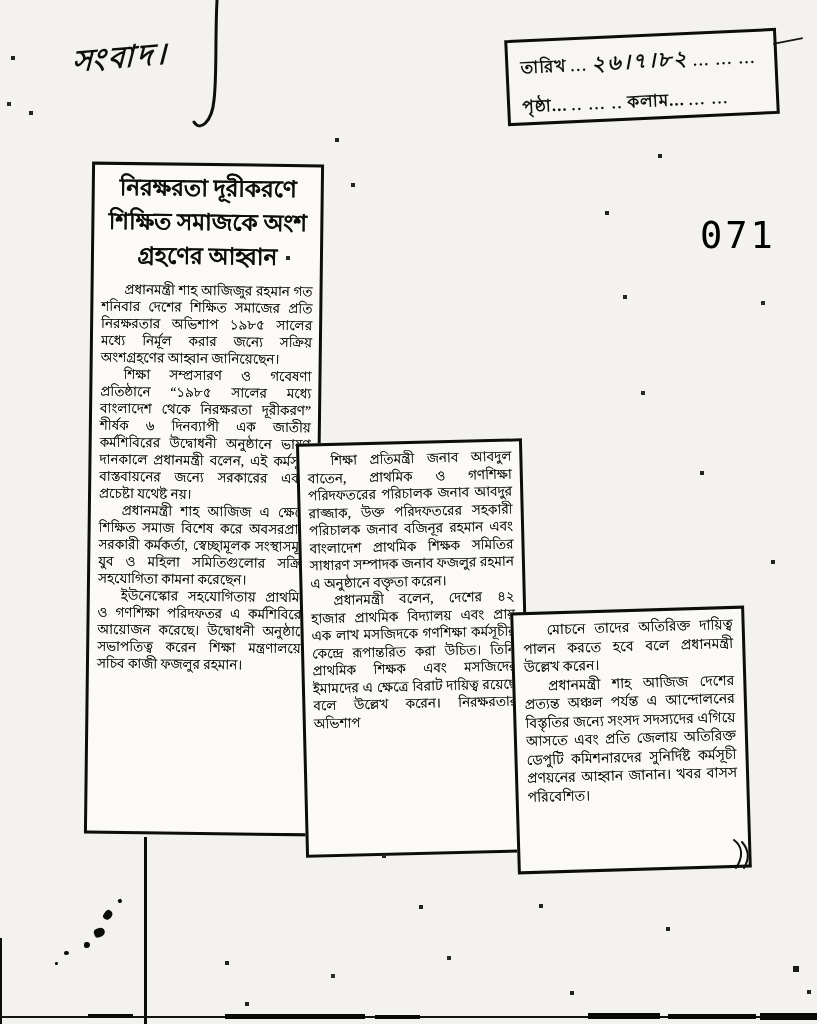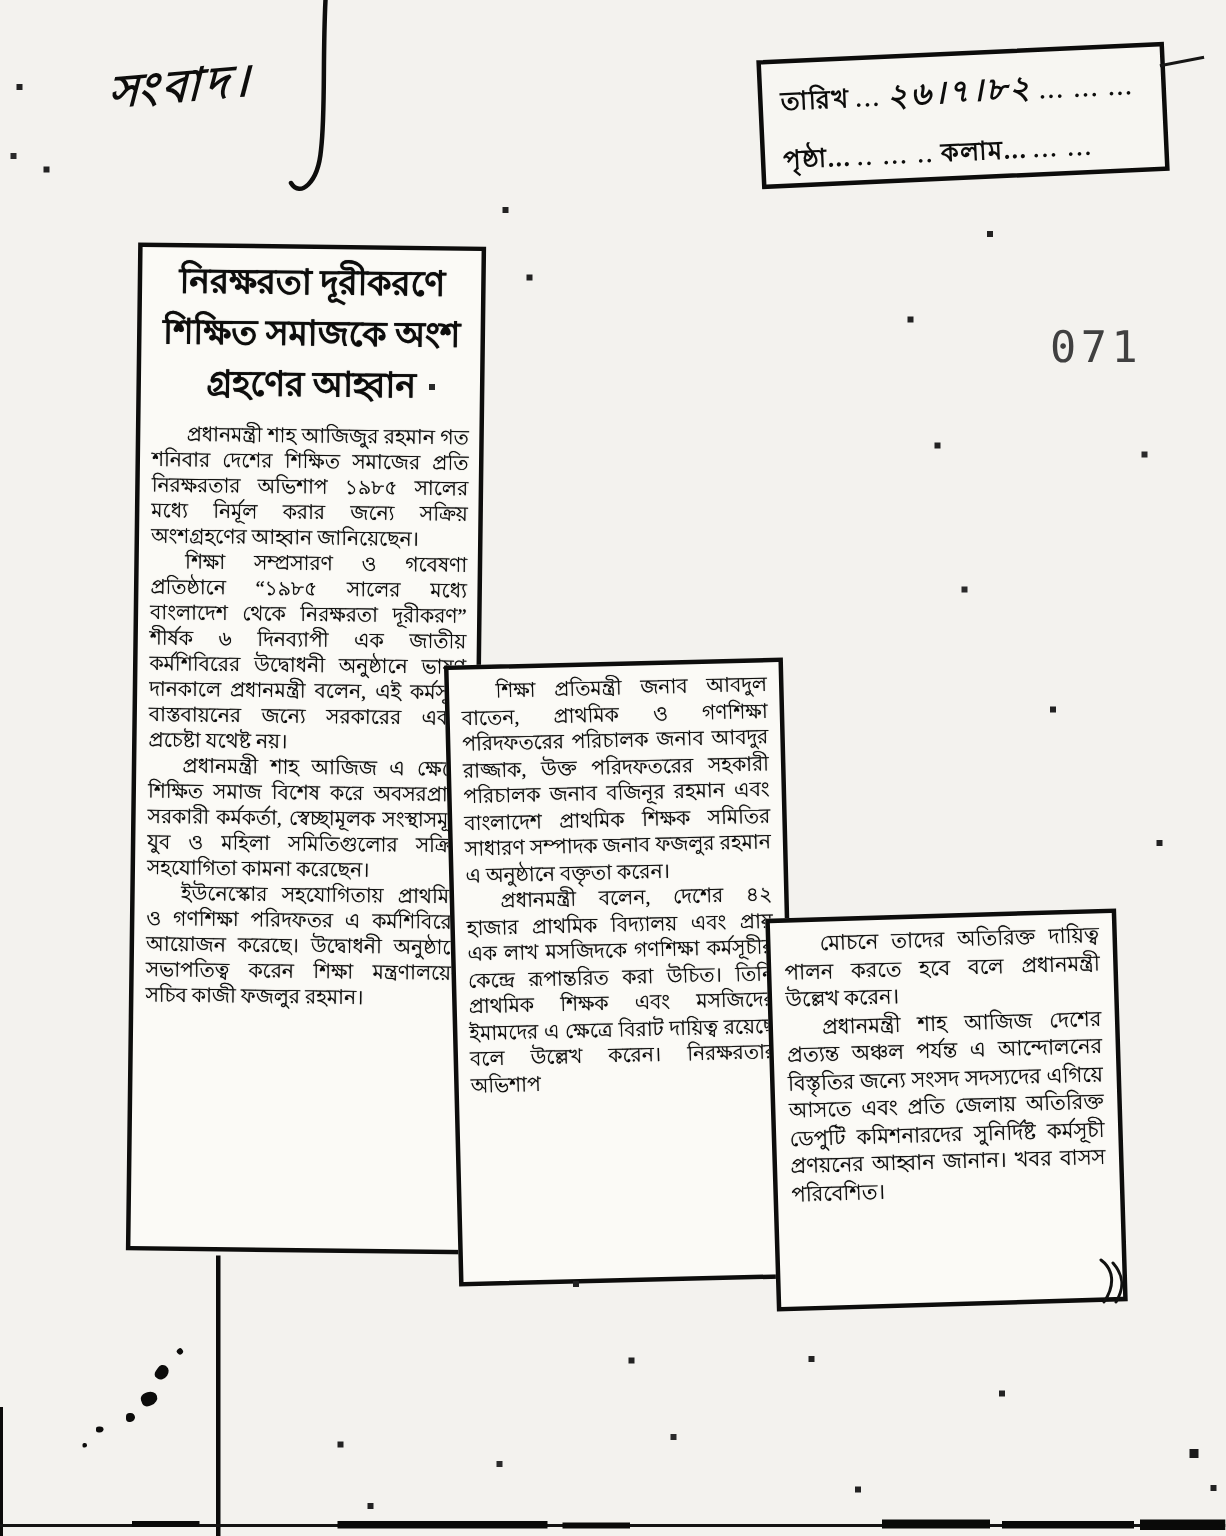--- a/index.html
+++ b/index.html
@@ -35,21 +35,21 @@
     font-size:21px;letter-spacing:2px;transform:rotate(-1deg);
   }
   .overshoot{
     position:absolute;left:773px;top:40px;width:30px;height:2px;background:#161615;
     transform:rotate(-11deg);
   }
   
   .stamp-number{
     position:absolute;left:700px;top:214px;
     font-family:"DejaVu Sans Mono",monospace;
-    font-size:29px;letter-spacing:3px;color:#404040;
+    font-size:37px;letter-spacing:3px;color:#000000;
   }
   
   .piece{
     position:absolute;background:#fbfaf6;border:3px solid #0d0d0c;
     box-sizing:border-box;overflow:hidden;
     text-shadow:0 0 0.5px rgba(10,10,10,.75);
   }
   .piece p{
     margin:0;text-align:justify;text-indent:1.7em;
     font-size:13.5px;line-height:17px;

